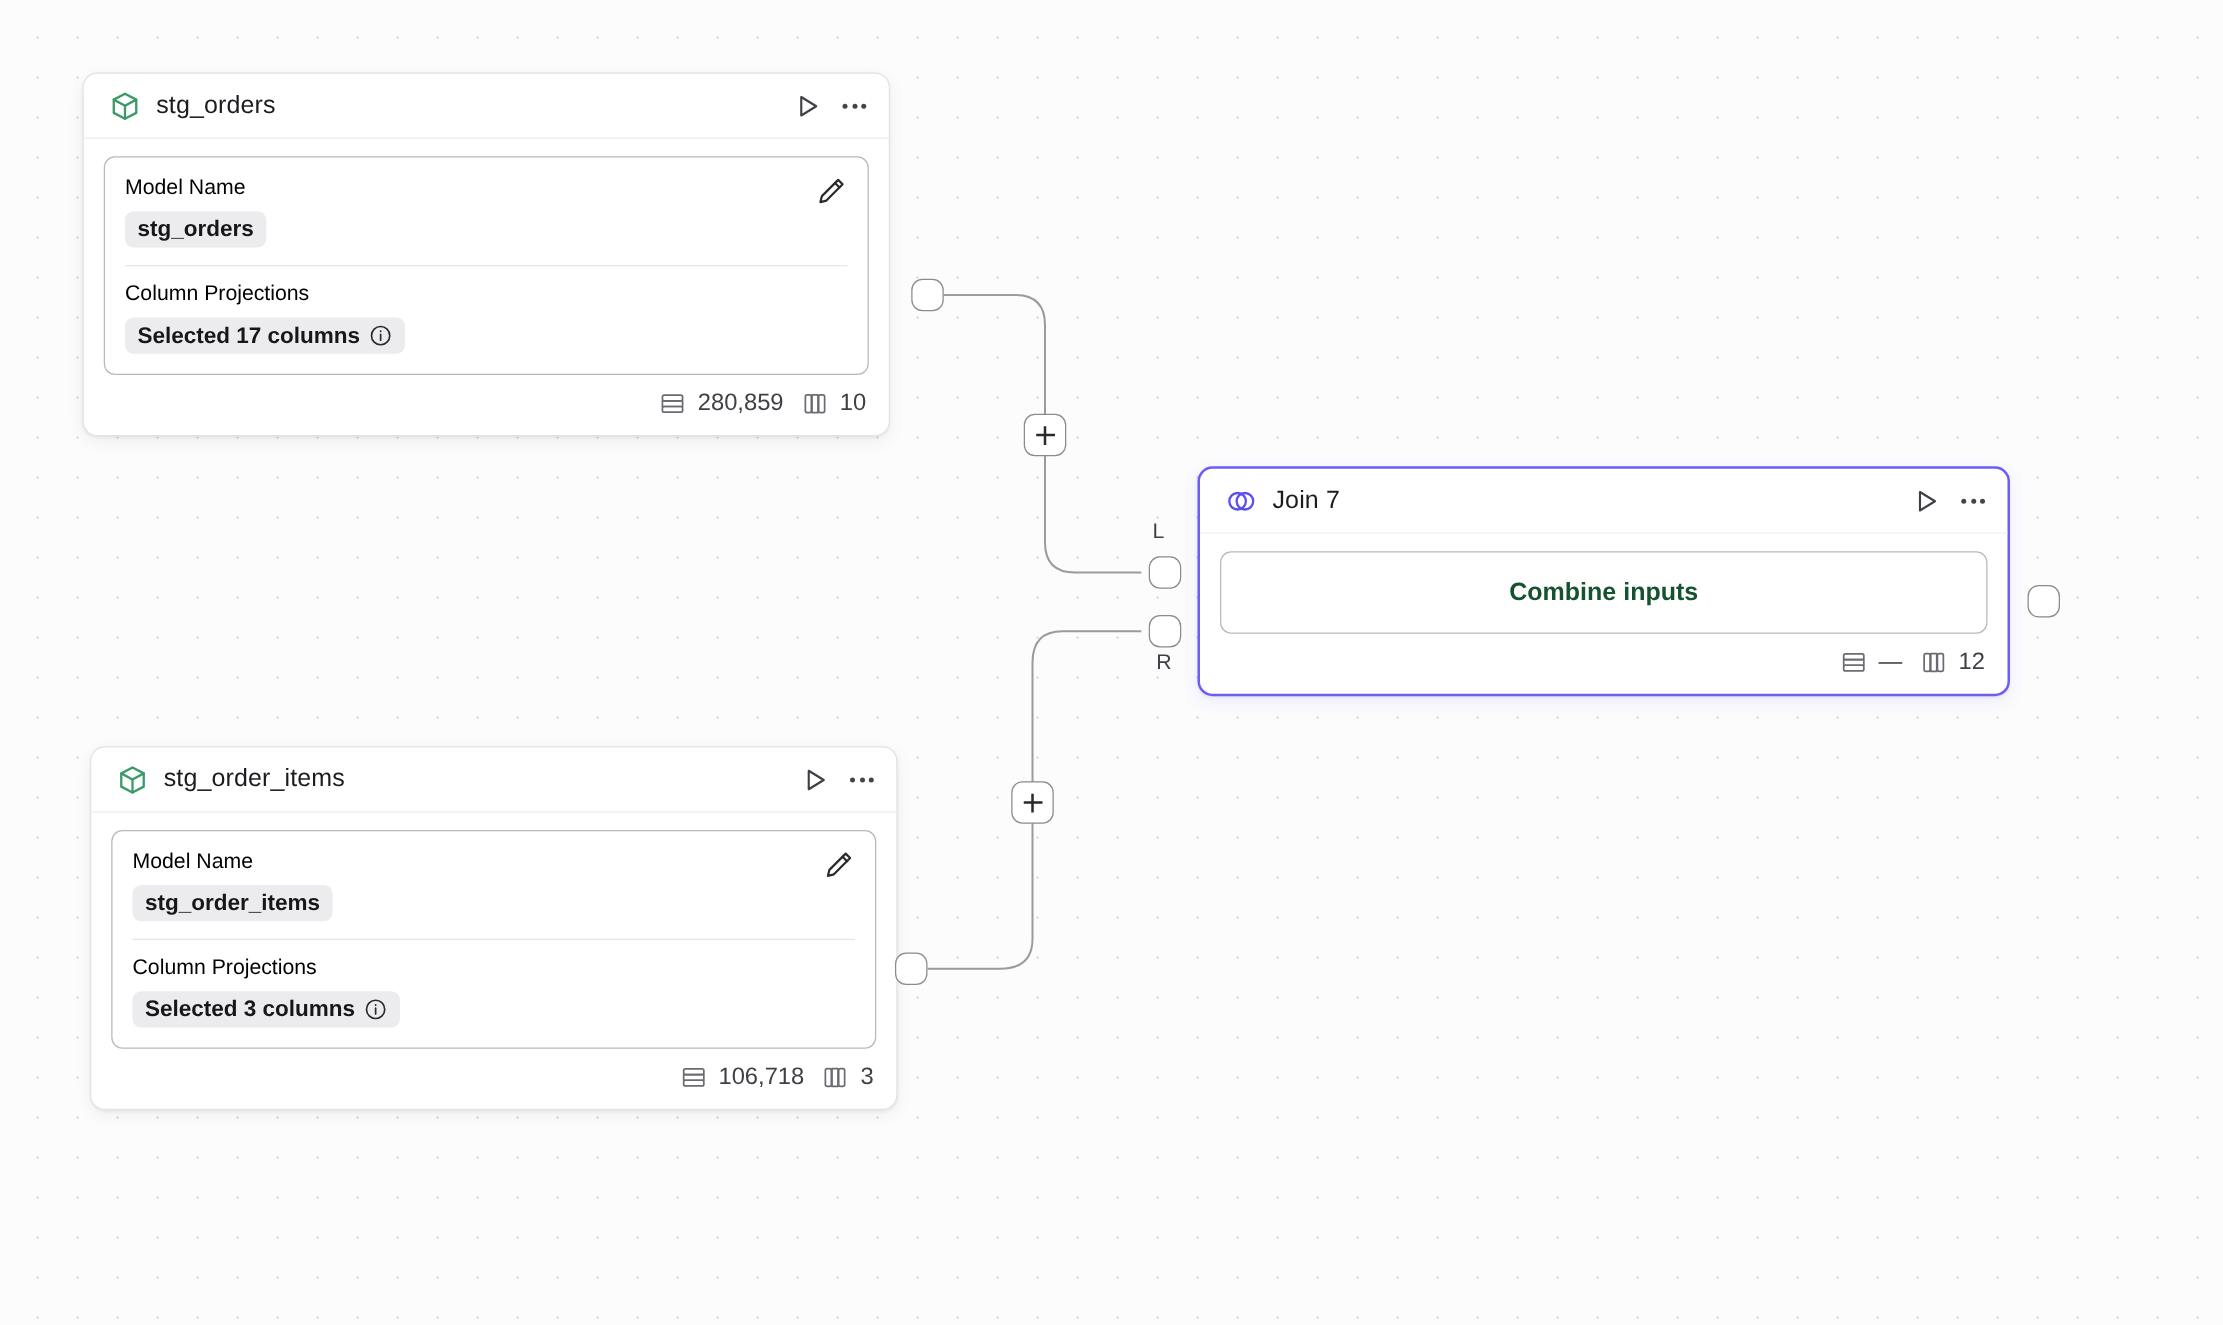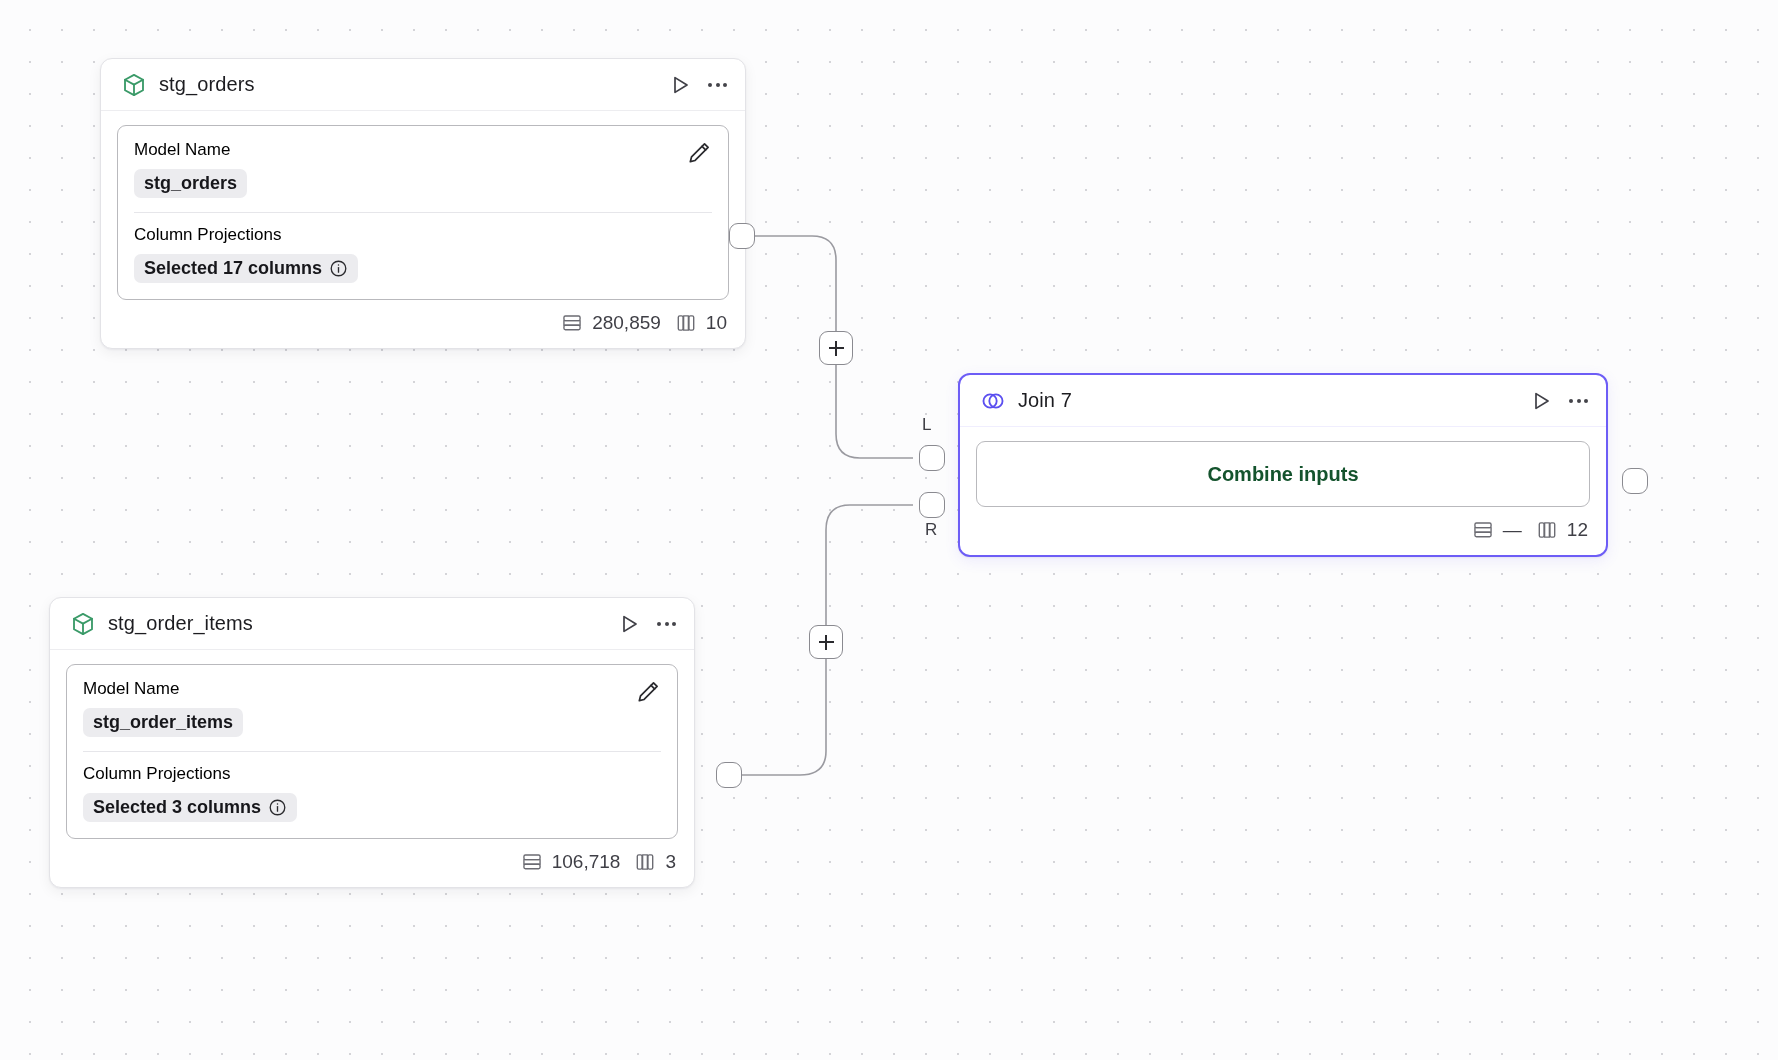--- a/index.html
+++ b/index.html
@@ -190,21 +190,21 @@
 
 <div id="canvas">
 
   <svg class="edges" viewBox="0 0 1778 1060" width="1778" height="1060">
 
     <path d="M 755 236 L 812 236 Q 836 236 836 260 L 836 434 Q 836 458 860 458 L 913 458" fill="none" stroke="#9a9aa0" stroke-width="1.6"></path>
 
     <path d="M 742 775 L 800 775 Q 826 775 826 751 L 826 530 Q 826 505 850 505 L 913 505" fill="none" stroke="#9a9aa0" stroke-width="1.6"></path>
   </svg>
 
-  <div class="node" style="left:66px; top:58px; width:646px;margin-left:34px;">
+  <div class="node" style="left:66px; top:58px; width:646px;">
 
     <div class="node-header">
       <span class="icon-btn">
         <svg width="26" height="26" viewBox="0 0 24 24" fill="none" stroke="#3a9a68" stroke-width="1.7" stroke-linejoin="round" stroke-linecap="round">
           <path d="M12 2.7 L20.3 7.1 L20.3 16.9 L12 21.3 L3.7 16.9 L3.7 7.1 Z"></path>
           <path d="M3.7 7.1 L12 11.6 L20.3 7.1"></path>
           <path d="M12 11.6 L12 21.3"></path>
         </svg>
       </span>
       <span class="node-title">stg_orders</span>
@@ -278,21 +278,21 @@
             <rect x="15.2" y="4.2" width="5.2" height="15.6" rx="1.6"></rect>
           </svg>
         </span>
         <span>10</span>
       </span>
     </div>
   </div>
 
   <div class="port" style="left:729px; top:223px;"></div>
 
-  <div class="node" style="left:49px; top:597px; width:646px;">
+  <div class="node" style="left:72px; top:597px; width:646px;">
 
     <div class="node-header">
       <span class="icon-btn">
         <svg width="26" height="26" viewBox="0 0 24 24" fill="none" stroke="#3a9a68" stroke-width="1.7" stroke-linejoin="round" stroke-linecap="round">
           <path d="M12 2.7 L20.3 7.1 L20.3 16.9 L12 21.3 L3.7 16.9 L3.7 7.1 Z"></path>
           <path d="M3.7 7.1 L12 11.6 L20.3 7.1"></path>
           <path d="M12 11.6 L12 21.3"></path>
         </svg>
       </span>
       <span class="node-title">stg_order_items</span>

